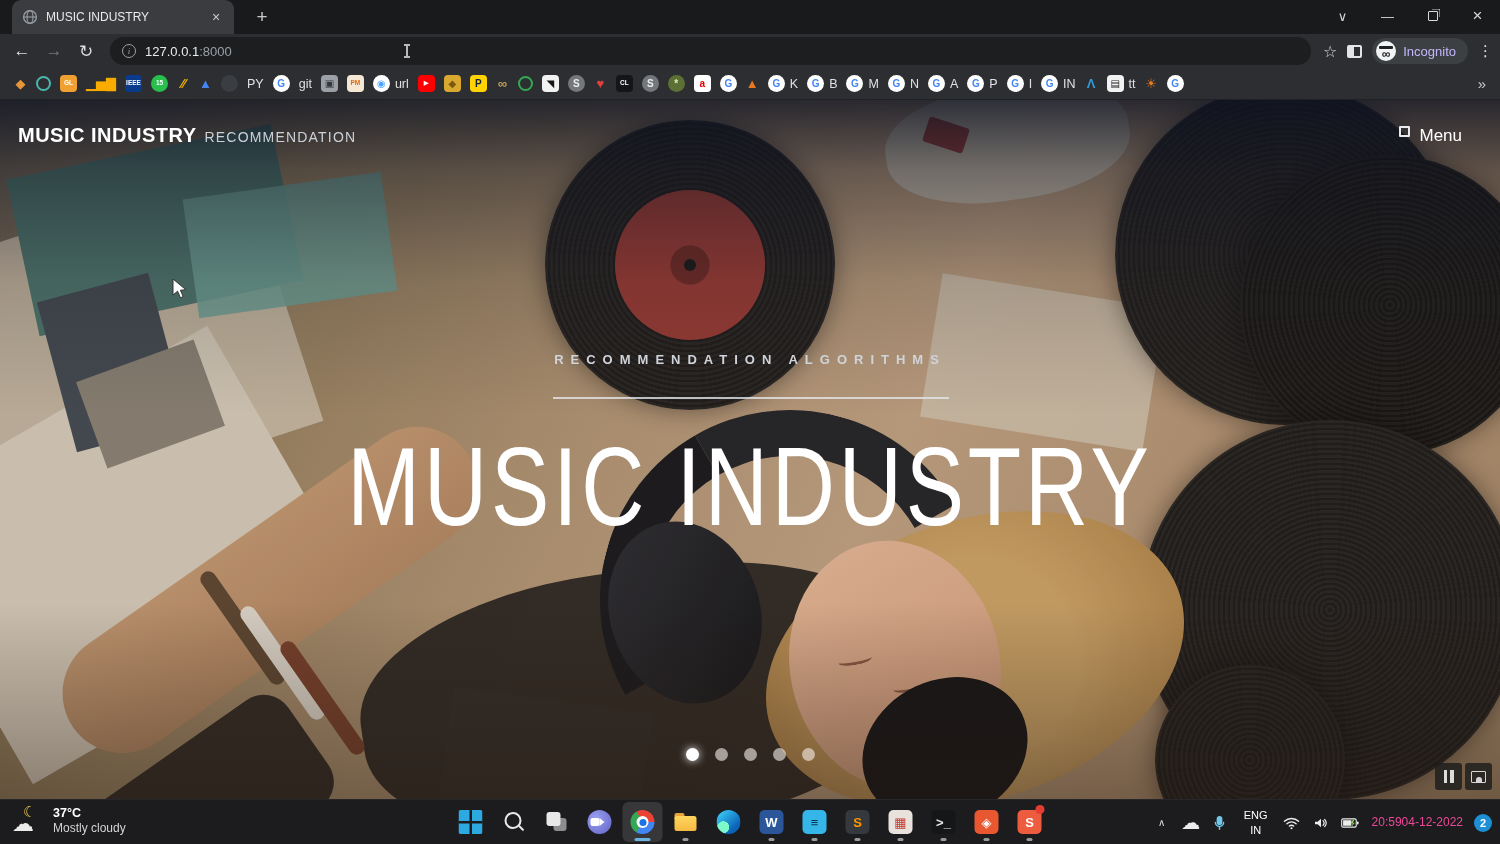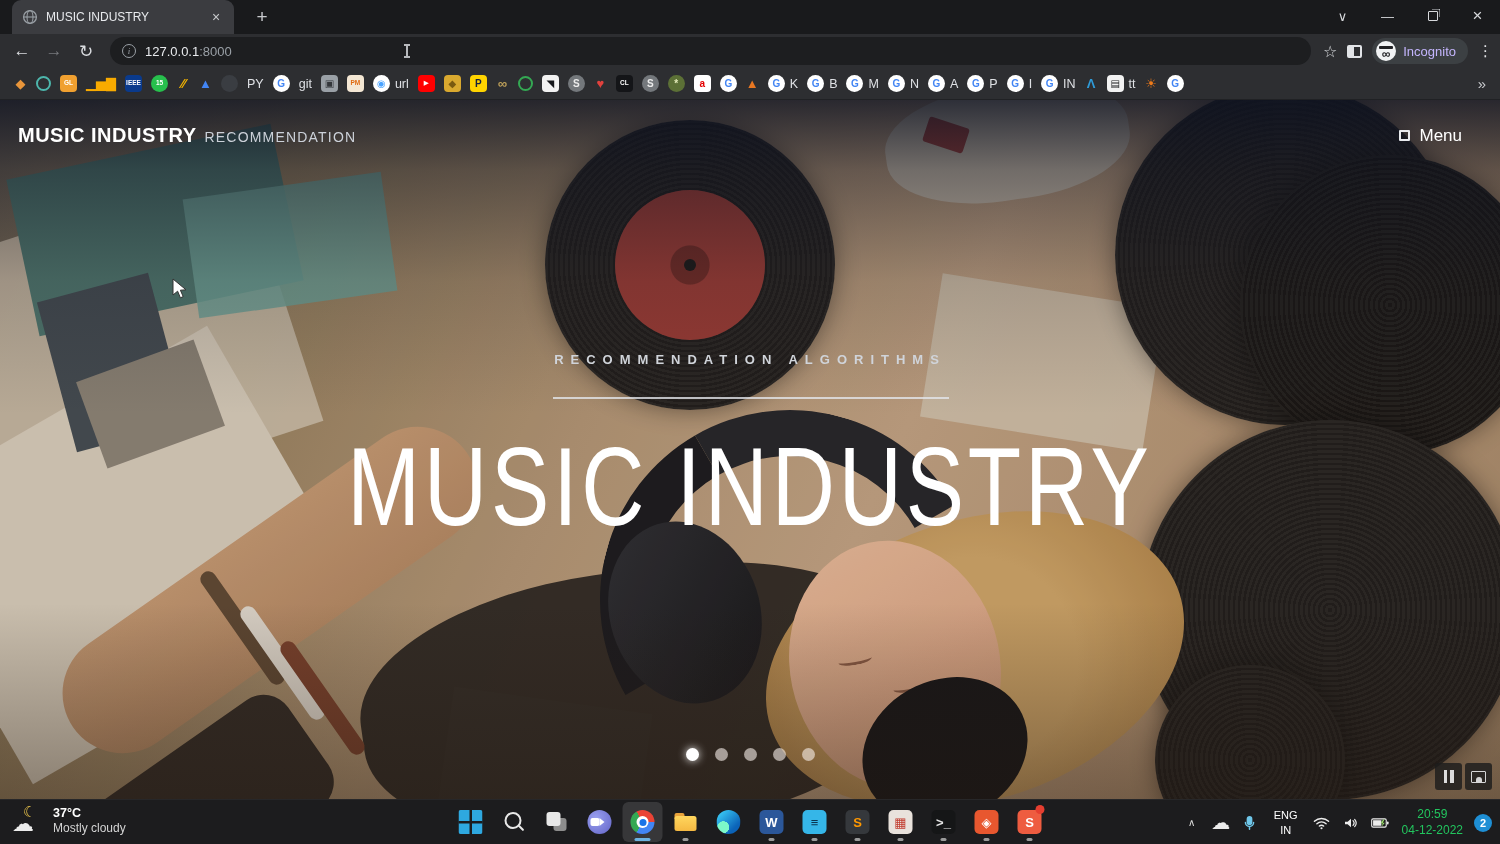--- a/index.html
+++ b/index.html
@@ -93,21 +93,21 @@
   .sleeve{left:90px;top:640px;width:240px;height:130px;background:#2e2823;transform:rotate(-35deg);border-radius:30px;}
 
   .vignette-top{left:0;top:0;width:1500px;height:699px;background:linear-gradient(180deg,rgba(13,18,33,.82) 0%,rgba(13,18,33,.45) 10%,rgba(20,24,38,.15) 26%,rgba(0,0,0,0) 45%);}
   .vignette-bottom{left:0;top:0;width:1500px;height:699px;background:linear-gradient(0deg,rgba(35,24,16,.38),rgba(0,0,0,0) 28%);}
   .tone{left:0;top:0;width:1500px;height:699px;background:rgba(84,66,50,.14);}
 
   .site-header{position:absolute;left:0;top:24px;width:1500px;display:flex;align-items:center;padding:0 18px;z-index:5;}
   .brand{display:flex;align-items:baseline;gap:8px;}
   .brand-main{color:#fff;font-size:20px;font-weight:bold;letter-spacing:.5px;}
   .brand-sub{color:#ccd1d9;font-size:14px;letter-spacing:1.2px;}
-  .menu-btn{margin-left:auto;display:flex;align-items:center;gap:9px;color:#fff;font-size:17px;margin-right:20px;}
+  .menu-btn{margin-left:auto;display:flex;align-items:flex-start;gap:9px;color:#fff;font-size:17px;margin-right:20px;}
   .menu-ic{width:11px;height:11px;border:2px solid #e8eaee;border-radius:1px;}
 
   .kicker{position:absolute;left:0;top:252px;width:1500px;text-align:center;color:#d0d4da;font-size:13px;font-weight:bold;letter-spacing:7px;z-index:5;}
   .hero-divider{position:absolute;left:553px;top:297px;width:396px;height:1.5px;background:rgba(228,230,235,.8);z-index:5;}
   .hero-title{position:absolute;left:0;top:322px;width:1500px;text-align:center;color:#fff;font-size:112px;letter-spacing:5px;transform:scaleX(.78);z-index:5;white-space:nowrap;}
 
   .dots{position:absolute;left:0;top:648px;width:1500px;display:flex;justify-content:center;gap:16px;z-index:5;}
   .dot{width:13px;height:13px;border-radius:50%;background:rgba(248,240,235,.6);}
   .dot.on{background:#fff;box-shadow:0 0 8px rgba(255,255,255,.9);}
 
@@ -150,21 +150,21 @@
   .ic-chrome::after{content:'';position:absolute;inset:8.5px;background:#1a73e8;border-radius:50%;}
   .ic-folder::before{content:'';position:absolute;left:1px;top:3px;width:10px;height:6px;background:#e9a33b;border-radius:2px 2px 0 0;}
   .ic-folder::after{content:'';position:absolute;left:1px;top:6px;width:22px;height:15px;background:linear-gradient(#ffd65e,#f5b942);border-radius:2.5px;}
   .ic-edge{border-radius:50%;background:radial-gradient(circle at 28% 72%,#7df9c9 0 24%,rgba(0,0,0,0) 25%),linear-gradient(135deg,#35c1f1 15%,#0b63b8 75%);}
 
   .tray{position:absolute;right:8px;top:0;height:45px;display:flex;align-items:center;gap:7px;}
   .tray-ic{display:flex;align-items:center;justify-content:center;width:22px;height:30px;color:#e4e4e4;}
   .chev{font-size:10px;color:#dcdcdc;}
   .cloud{font-size:19px;color:#ececec;}
   .lang{display:flex;flex-direction:column;align-items:center;color:#fff;font-size:11px;line-height:1.3;padding:0 6px;}
-  .clock{display:flex;flex-direction:column;align-items:center;color:#22c55e;font-size:12px;line-height:1.3;padding:0 4px;}
+  .clock{display:flex;flex-direction:row;align-items:flex-end;color:#ec4899;font-size:12px;line-height:1.3;padding:0 4px;}
   .tray-badge{width:18px;height:18px;border-radius:50%;background:#1e8fd5;color:#fff;font-size:11px;display:flex;align-items:center;justify-content:center;font-weight:bold;}
 </style>
 </head>
 <body>
 
 <div class="tabstrip">
   <div class="tab">
     <svg class="favicon" viewBox="0 0 16 16">
       <circle cx="8" cy="8" r="6.4" fill="none" stroke="#9aa0a6" stroke-width="1.3"></circle>
       <ellipse cx="8" cy="8" rx="3" ry="6.4" fill="none" stroke="#9aa0a6" stroke-width="1.1"></ellipse>

